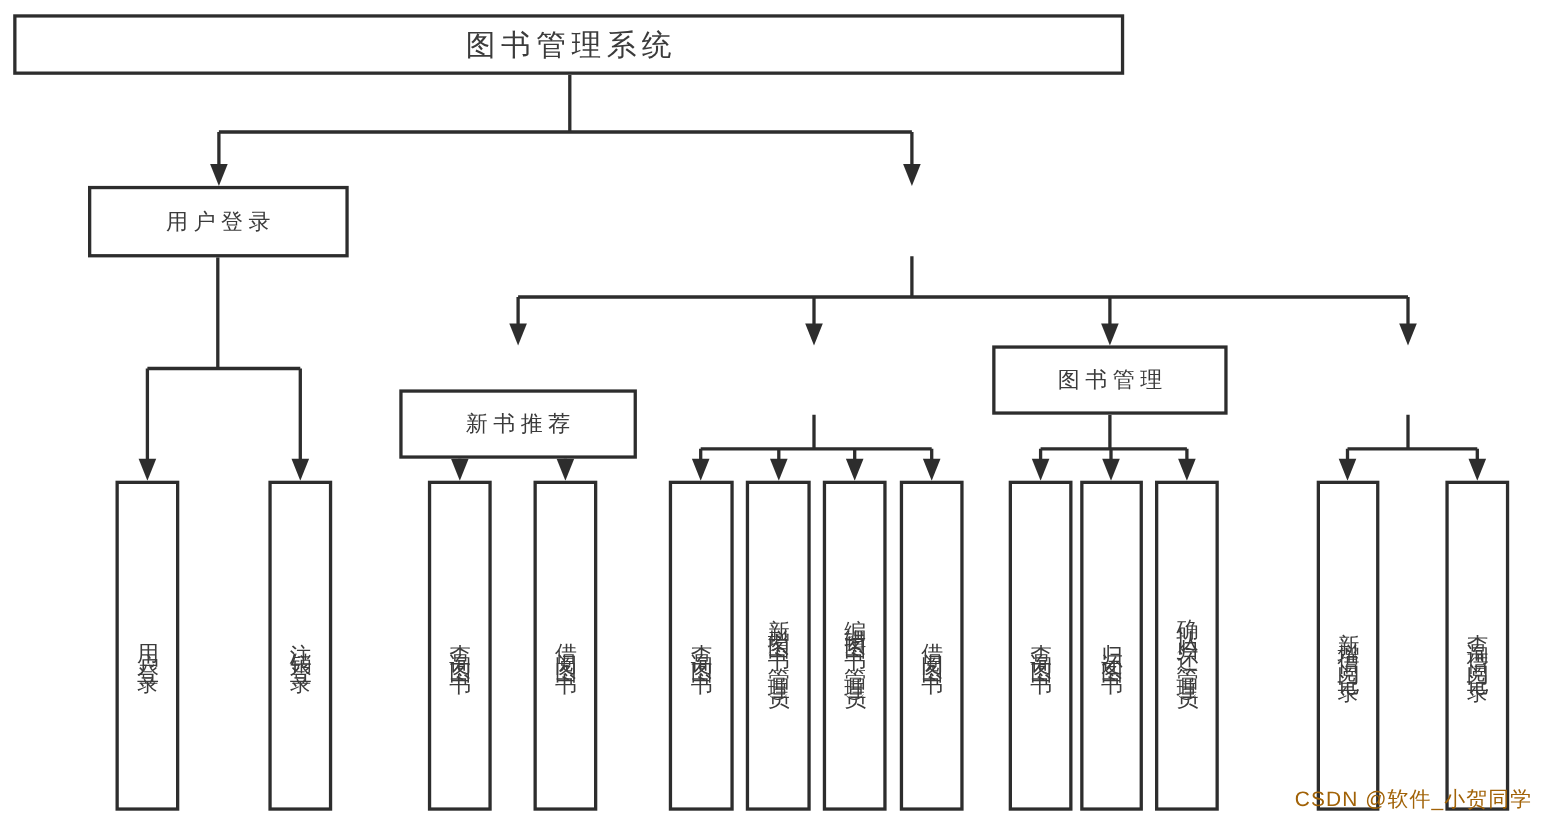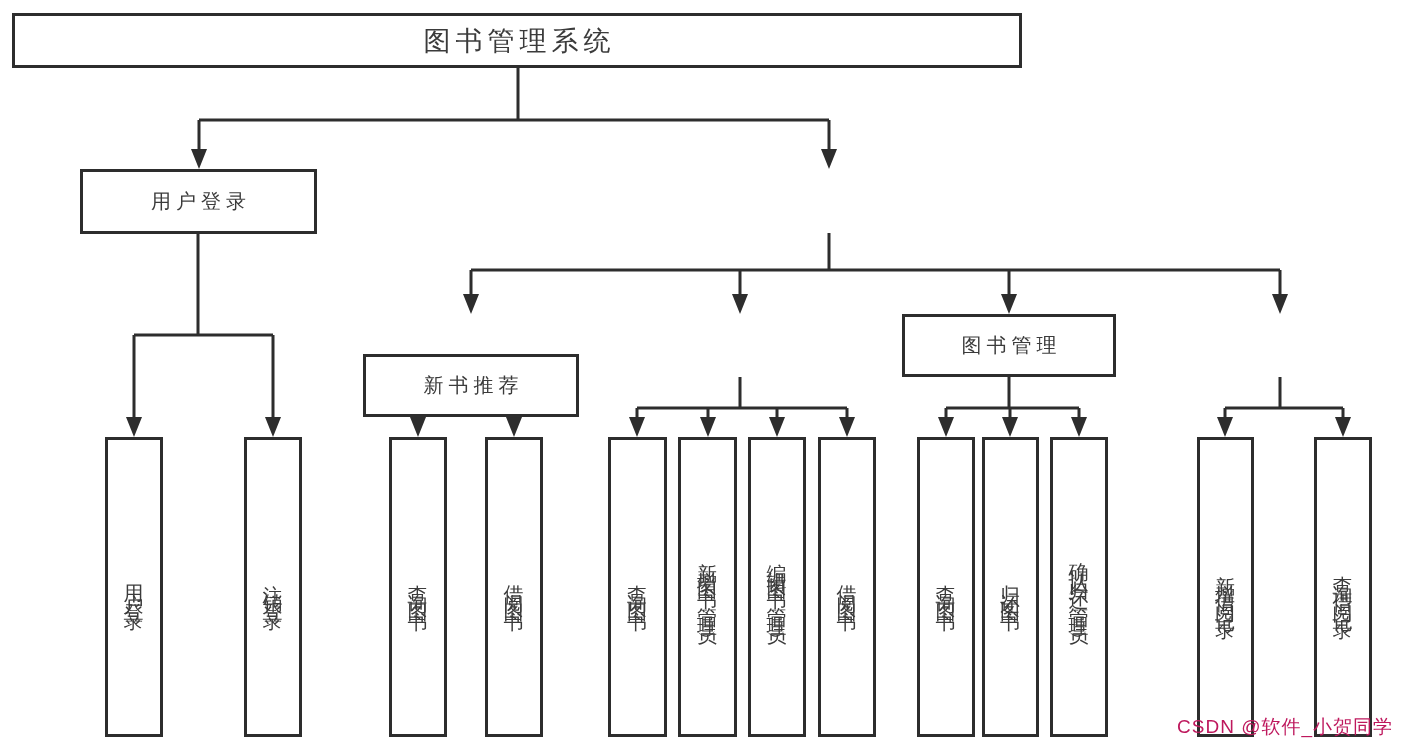--- a/index.html
+++ b/index.html
@@ -21,21 +21,21 @@
   .h-node .lbl { font-size:20px; letter-spacing:5px; text-indent:5px; }
   .root-node .lbl { font-size:27px; letter-spacing:5px; text-indent:5px; }
   .v-node { padding:8px 0; }
   .v-node .lbl {
     writing-mode:vertical-rl; text-orientation:mixed;
     font-size:20px; line-height:1.1; letter-spacing:9px;
     white-space:nowrap;
   }
   .watermark {
     position:absolute; right:12px; bottom:7px; z-index:9;
-    font-size:19px; color:#be185d; letter-spacing:1px;
+    font-size:19px; color:#a16207; letter-spacing:1px;
     white-space:nowrap;
   }
 </style>
 </head>
 <body>
 
 <div class="canvas">
 
   <svg class="wires" width="1405" height="747" viewBox="0 0 1405 747">
     <g stroke="#2d2d2d" stroke-width="3" fill="none">

